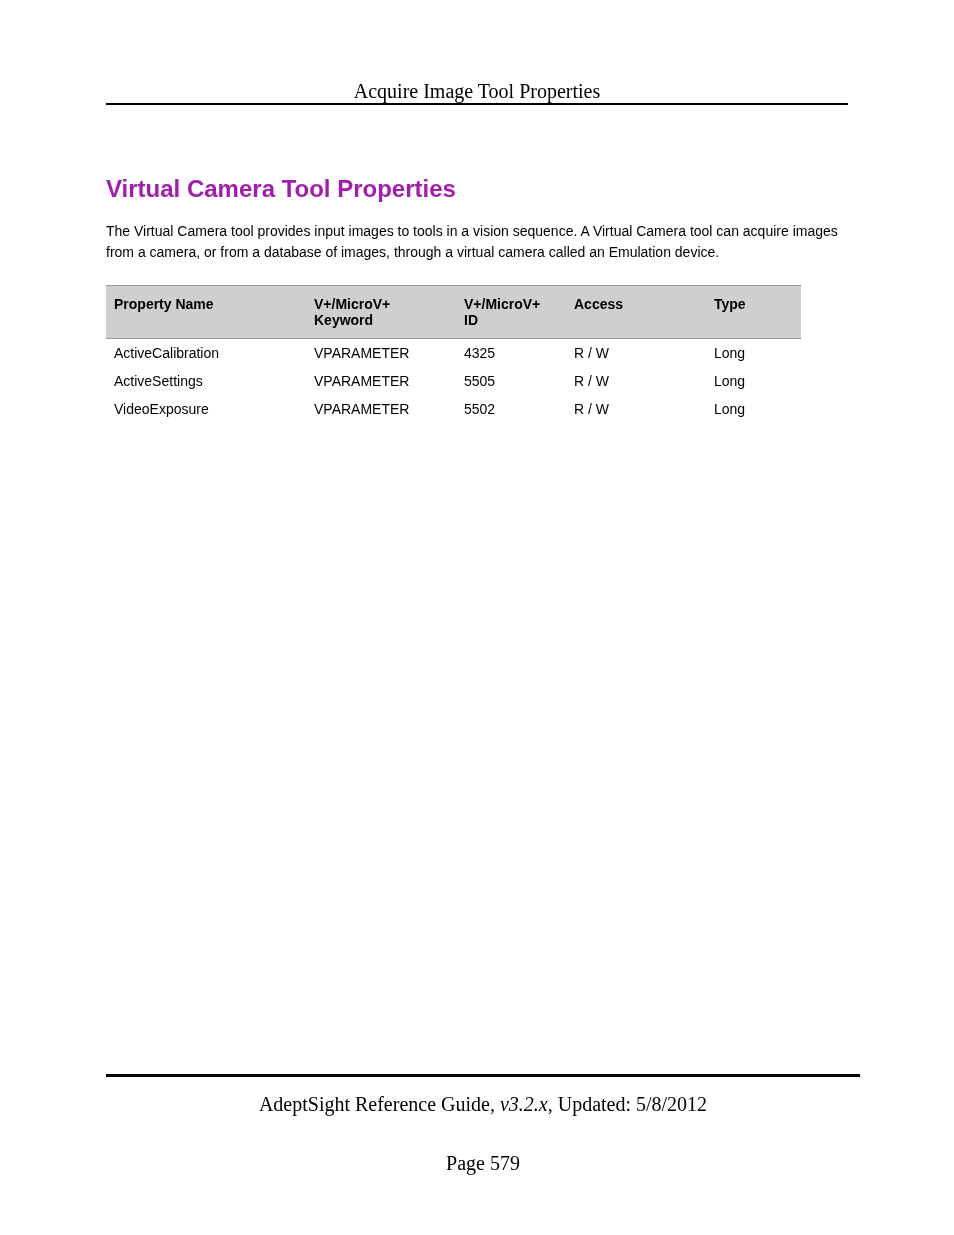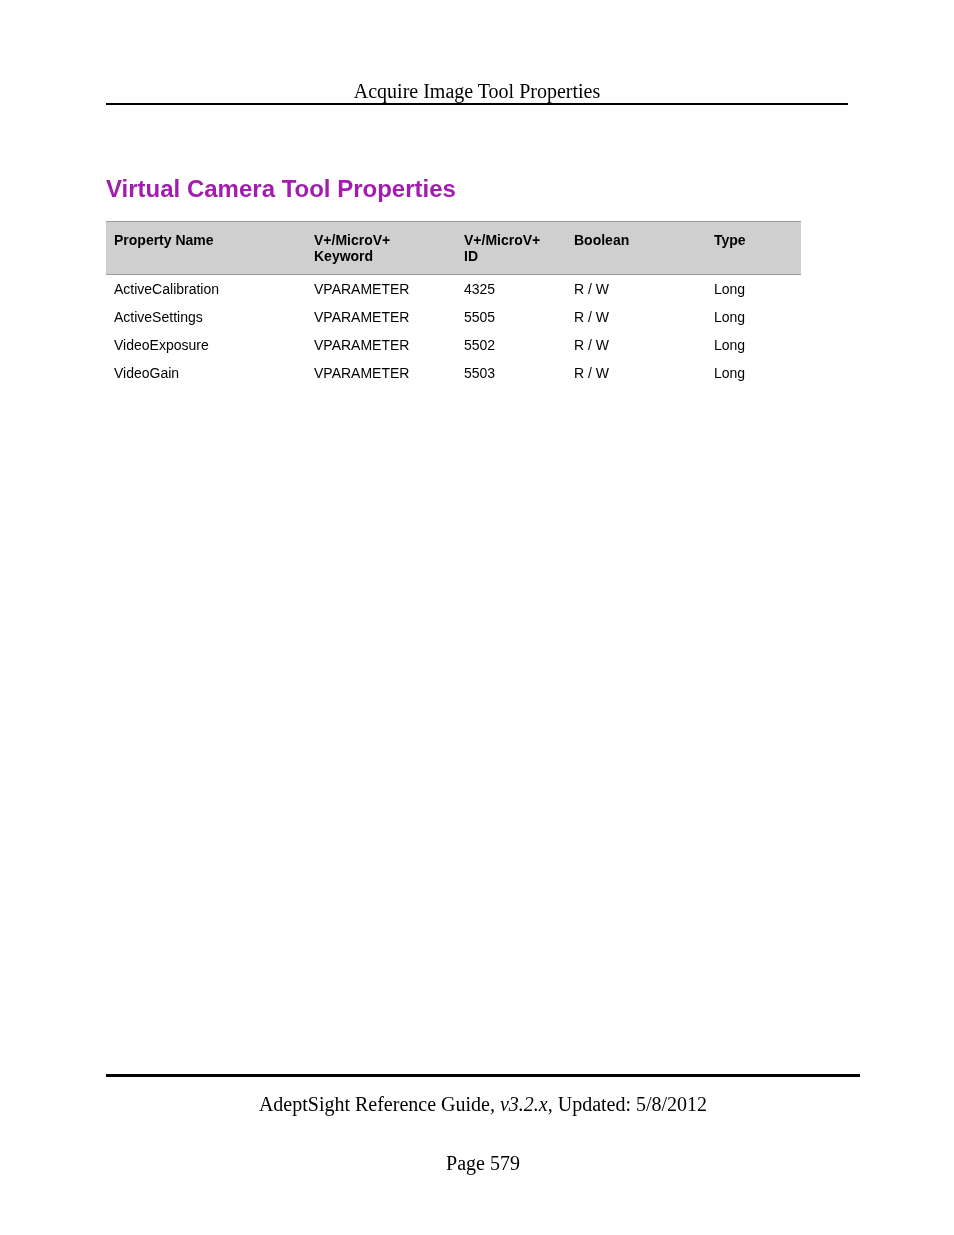--- a/index.html
+++ b/index.html
@@ -75,28 +75,29 @@
 </style>
 </head>
 <body>
 
 <div class="page">
 
   <div class="running-head">Acquire Image Tool Properties</div>
 
   <h2 class="section-title">Virtual Camera Tool Properties</h2>
 
+  <p class="intro">The Virtual Camera tool provides input images to tools in a vision sequence. A Virtual Camera tool can acquire images from a camera, or from a database of images, through a virtual camera called an Emulation device.</p>
 
   <table class="props">
     <thead>
       <tr>
         <th class="col-name">Property Name</th>
         <th class="col-kw">V+/MicroV+ Keyword</th>
         <th class="col-id">V+/MicroV+ ID</th>
-        <th class="col-access">Boolean</th>
+        <th class="col-access">Access</th>
         <th class="col-type">Type</th>
       </tr>
     </thead>
     <tbody>
       <tr>
         <td>ActiveCalibration</td>
         <td>VPARAMETER</td>
         <td>4325</td>
         <td>R / W</td>
         <td>Long</td>
@@ -108,27 +109,20 @@
         <td>R / W</td>
         <td>Long</td>
       </tr>
       <tr>
         <td>VideoExposure</td>
         <td>VPARAMETER</td>
         <td>5502</td>
         <td>R / W</td>
         <td>Long</td>
       </tr>
-      <tr>
-        <td>VideoGain</td>
-        <td>VPARAMETER</td>
-        <td>5503</td>
-        <td>R / W</td>
-        <td>Long</td>
-      </tr>
     </tbody>
   </table>
 
   <div class="footer">
     <div class="footer-rule"></div>
     <div class="footer-line">
       <span>AdeptSight Reference Guide</span><span class="italic">, v3.2.x</span><span>, Updated: 5/8/2012</span>
     </div>
     <div class="page-number">Page 579</div>
   </div>

